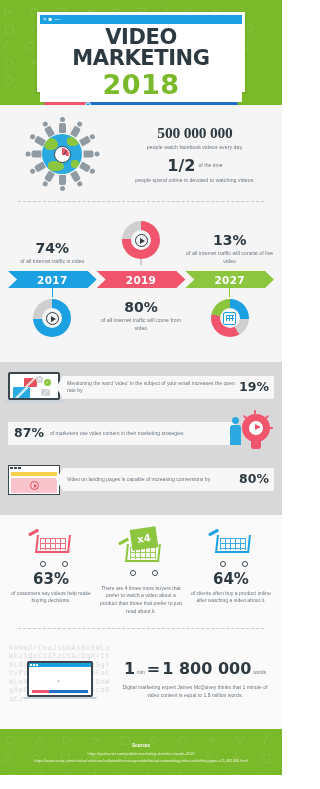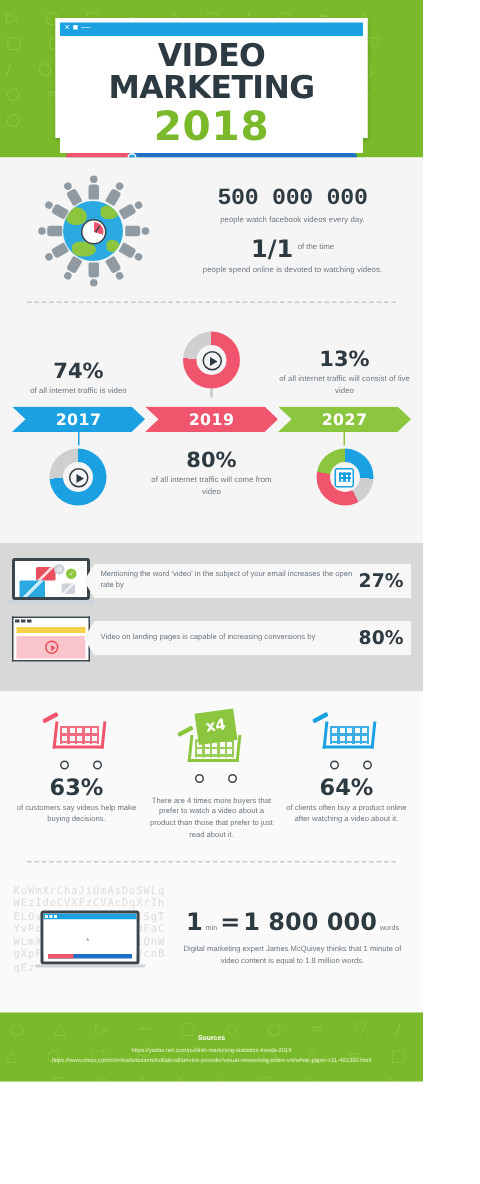--- a/index.html
+++ b/index.html
@@ -129,21 +129,21 @@
   .person {
     position:absolute; width:7px; height:16px;
     left:50%; top:50%; margin:-8px 0 0 -3.5px;
     transform-origin:50% 50%;
   }
   .person .head { width:5px; height:5px; border-radius:50%; background:#8f9aa3; margin:0 auto; }
   .person .body { width:7px; height:10px; border-radius:2px 2px 1px 1px; background:#8f9aa3; margin-top:1px; }
 
   .s1-text { flex:1; text-align:center; padding-right:4px; }
   .bignum {
-    font-family:Liberation Mono, monospace;
+    font-family:Liberation Serif, serif;
     font-weight:bold; font-size:15.5px; color:#2e3a41;
     letter-spacing:-.2px; line-height:1.1;
   }
   .small {
     font-size:5.2px; color:#6b7780; line-height:1.55;
     letter-spacing:.05px; margin-top:2px;
   }
   .frac-row { display:flex; align-items:center; justify-content:center; gap:3px; margin-top:7px; }
   .frac { font-family:"DejaVu Sans", sans-serif; font-weight:bold; font-size:16px; color:#2e3a41; line-height:1; }
   .frac-cap { font-size:5.2px; color:#6b7780; line-height:1.5; text-align:left; }
@@ -477,21 +477,21 @@
         <div class="clock">
           <div class="pie"></div>
           <div class="hand" style="transform:rotate(35deg)"></div>
         </div>
       </div>
 
       <div class="s1-text">
         <div class="bignum">500 000 000</div>
         <div class="small">people watch facebook videos every day.</div>
         <div class="frac-row">
-          <div class="frac">1/1</div>
+          <div class="frac">1/2</div>
           <div class="frac-cap">
             <div>of the time</div>
           </div>
         </div>
         <div class="small">people spend online is devoted to watching videos.</div>
       </div>
     </div>
     <div class="divider"></div>
   </div>
 
@@ -561,24 +561,41 @@
           <div class="env env-red"></div>
           <div class="env env-blue"></div>
           <div class="env env-gray"></div>
           <div class="dot-badge" style="background:#cdd3d8; left:26px; top:2px;">⚙</div>
           <div class="dot-badge" style="background:#8cc63f; left:34px; top:5px;">✓</div>
         </div>
         <div class="base"></div>
       </div>
       <div class="bar notch-l" style="margin-left:-4px; padding:0 5px 0 11px;">
         <div class="bar-txt" style="flex:1">Mentioning the word 'video' in the subject of your email increases the open rate by</div>
-        <div class="bar-pct">27%</div>
-      </div>
-    </div>
-
+        <div class="bar-pct">19%</div>
+      </div>
+    </div>
+
+    <div class="bar-row">
+      <div class="bar notch-r" style="margin-right:-6px; padding:0 12px 0 6px;">
+        <div class="bar-pct" style="margin-right:6px">87%</div>
+        <div class="bar-txt" style="flex:1">of marketers use video content in their marketing strategies</div>
+      </div>
+      <div class="ill bulb">
+        <div class="man-h"></div>
+          <div class="man-b"></div>
+        <div class="ray" style="left:24px;top:-1px;"></div>
+        <div class="ray" style="left:36px;top:4px;transform:rotate(45deg)"></div>
+        <div class="ray" style="left:40px;top:15px;transform:rotate(90deg)"></div>
+        <div class="ray" style="left:14px;top:4px;transform:rotate(-45deg)"></div>
+        <div class="glass"></div>
+        <div class="neck"></div>
+        <div class="pbtn"></div>
+      </div>
+    </div>
 
     <div class="bar-row">
       <div class="ill browser">
         <div class="bar-top">
             <i class="mini"></i>
             <i class="mini"></i>
             <i class="mini"></i>
           </div>
         <div class="view">
           <div class="ylw"></div>

